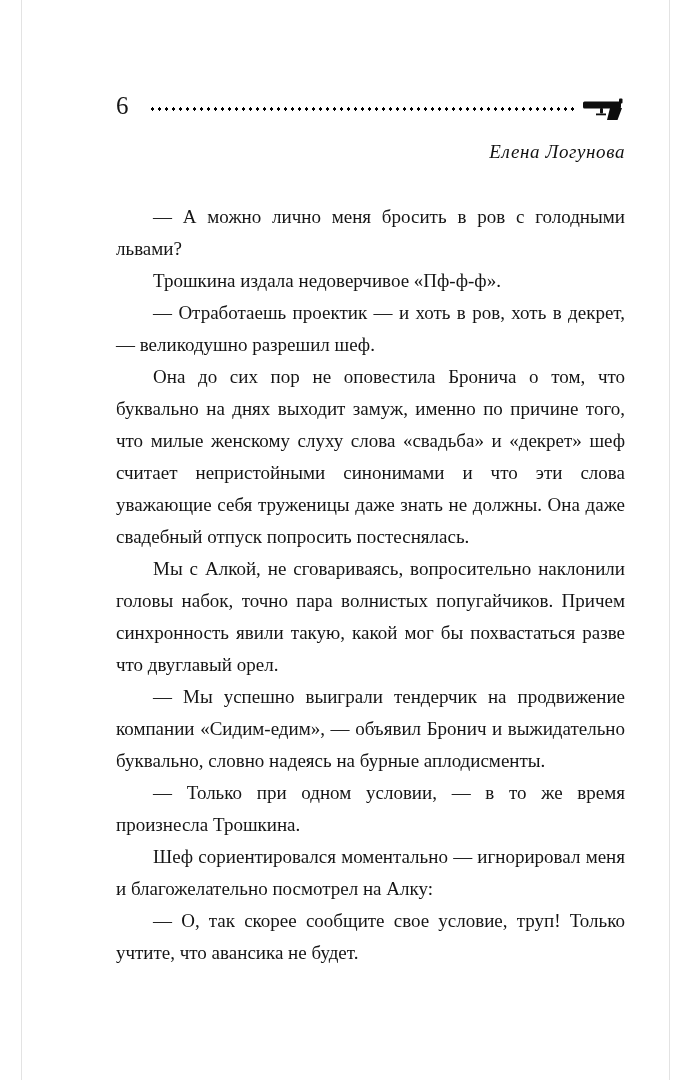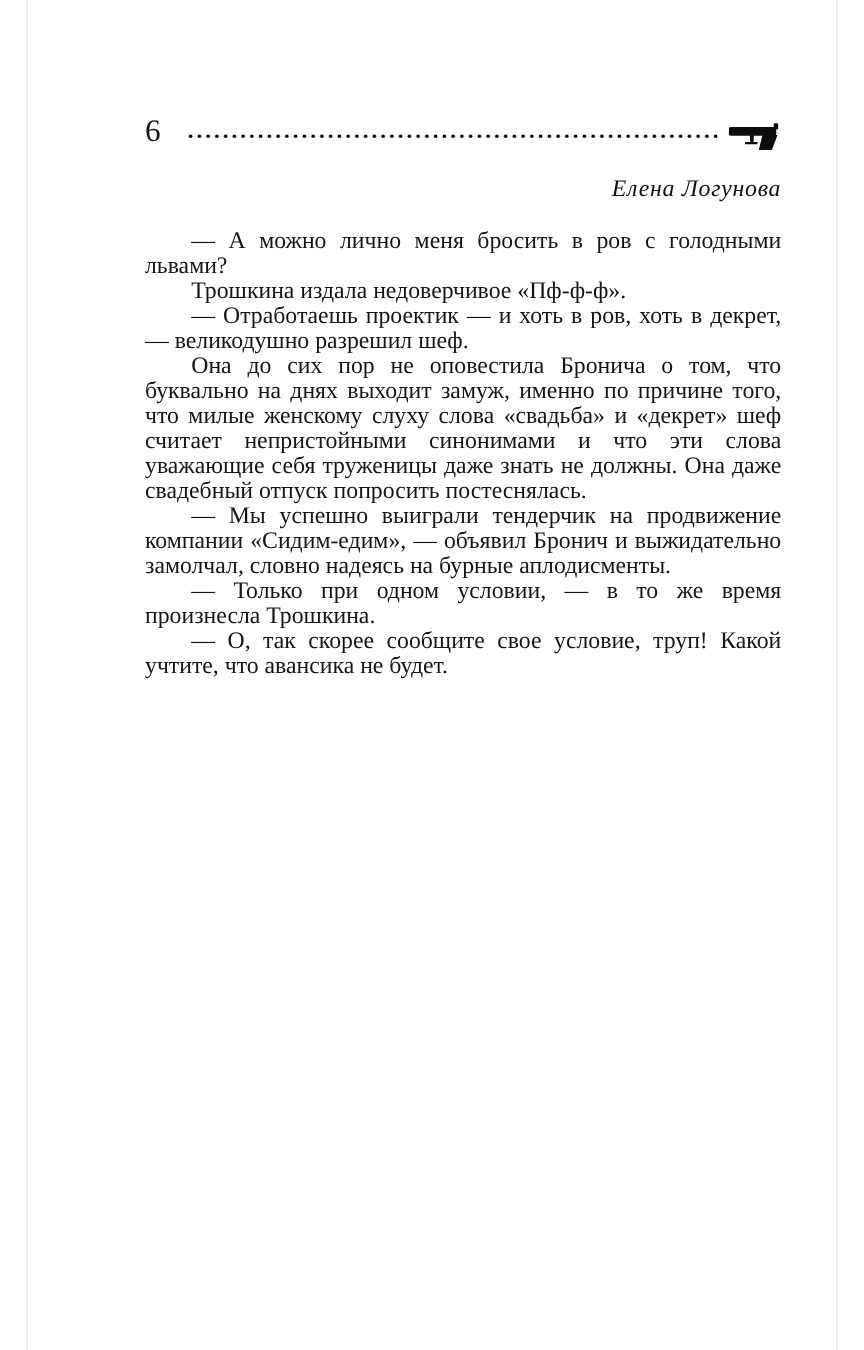--- a/index.html
+++ b/index.html
@@ -65,23 +65,23 @@
   .author {
     text-align: right;
     font-style: italic;
     font-size: 19px;
     letter-spacing: 0.6px;
     margin-top: 20px;
     color: #111;
   }
   
   .body-text {
-    margin-top: 20px;
+    margin-top: 38px;
     font-size: 19px;
-    line-height: 20px;
+    line-height: 32px;
     text-align: justify;
     hyphens: auto;
     -webkit-hyphens: auto;
   }
   .body-text p {
     margin: 0;
     text-indent: 37px;
   }
 </style>
 </head>
@@ -109,17 +109,19 @@
       </div>
       <div class="author">Елена Логунова</div>
     </div>
   </header>
 
   <main class="body-text">
     <p>— А можно лично меня бросить в ров с голодными львами?</p>
     <p>Трошкина издала недоверчивое «Пф-ф-ф».</p>
     <p>— Отработаешь проектик — и хоть в ров, хоть в декрет, — великодушно разрешил шеф.</p>
     <p>Она до сих пор не оповестила Бронича о том, что буквально на днях выходит замуж, именно по причине того, что милые женскому слуху слова «свадьба» и «декрет» шеф считает непристойными синонимами и что эти слова уважающие себя труженицы даже знать не должны. Она даже свадебный отпуск попросить постеснялась.</p>
-    <p>— Мы успешно выиграли тендерчик на продвижение компании «Сидим-едим», — объявил Бронич и выжидательно замолчал, словно надеясь на бурные аплодисменты.</p>
+    <p>Мы с Алкой, не сговариваясь, вопросительно наклонили головы набок, точно пара волнистых попугайчиков. Причем синхронность явили такую, какой мог бы похвастаться разве что двуглавый орел.</p>
+    <p>— Мы успешно выиграли тендерчик на продвижение компании «Сидим-едим», — объявил Бронич и выжидательно буквально, словно надеясь на бурные аплодисменты.</p>
     <p>— Только при одном условии, — в то же время произнесла Трошкина.</p>
-    <p>— О, так скорее сообщите свое условие, труп! Какой учтите, что авансика не будет.</p>
+    <p>Шеф сориентировался моментально — игнорировал меня и благожелательно посмотрел на Алку:</p>
+    <p>— О, так скорее сообщите свое условие, труп! Только учтите, что авансика не будет.</p>
   </main>
 </div>
 
 </body></html>

